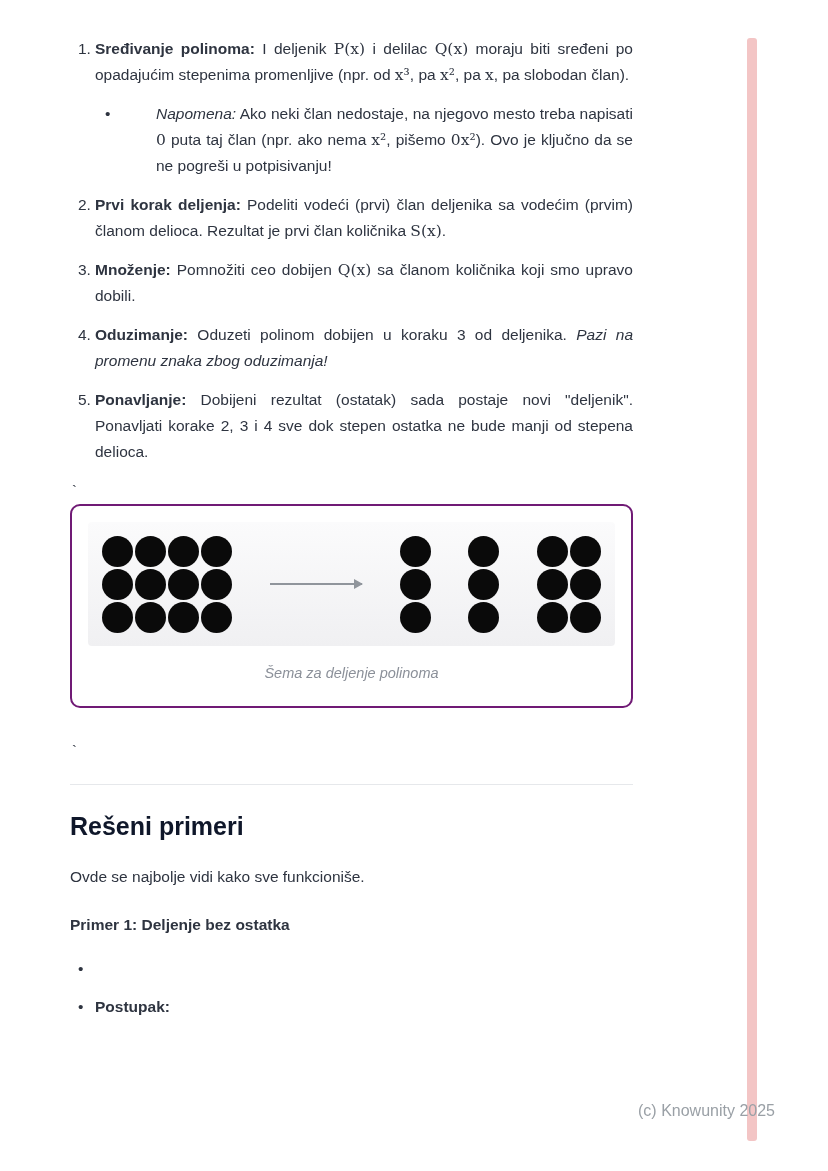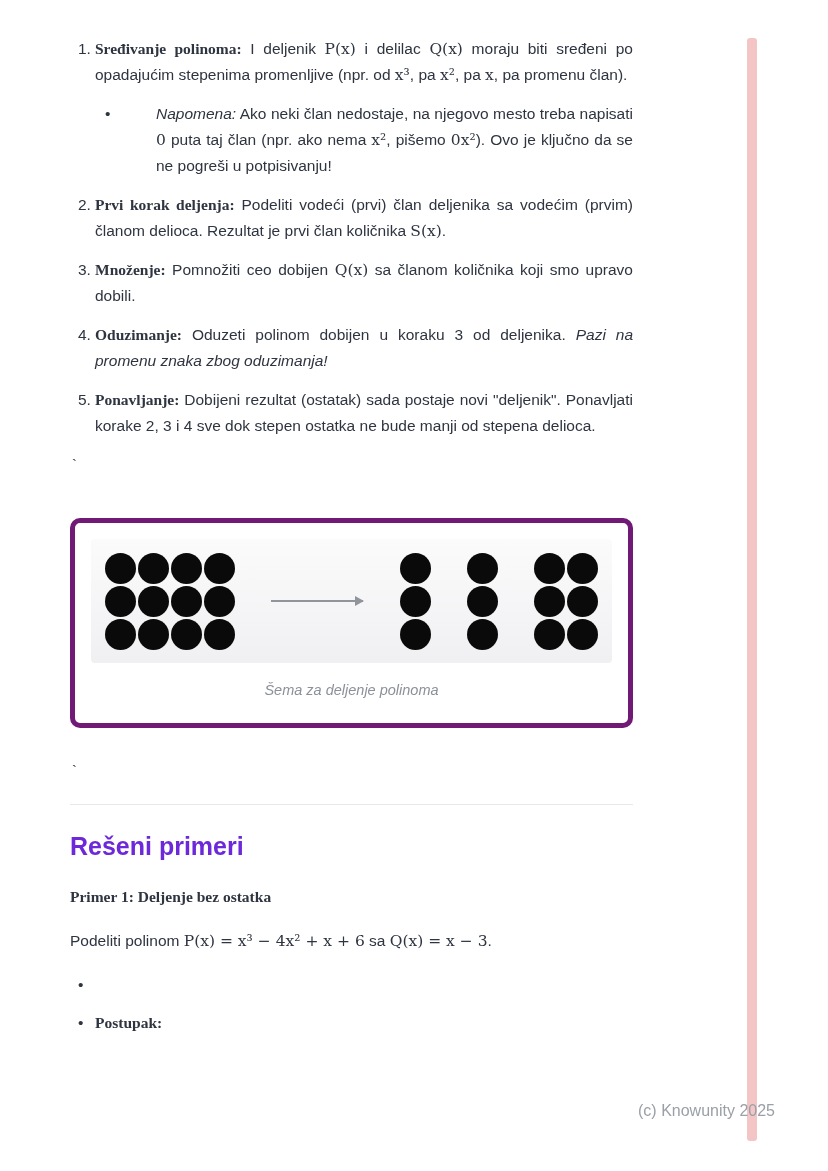--- a/index.html
+++ b/index.html
@@ -6,69 +6,69 @@
   html,body { background:#ffffff; }
   .page {
     position:relative; width:828px; height:1171px; background:#ffffff;
     font-family:"Liberation Sans", sans-serif; color:#2e3440; overflow:hidden;
   }
   .content { position:absolute; left:70px; top:36px; width:563px; }
 
   .li { display:flex; padding-left:8px; margin-bottom:13px; font-size:15.5px; line-height:26px; }
   .li .num { flex:0 0 17px; }
   .li .body { flex:1; text-align:justify; }
-  .b { font-weight:700;font-family:Liberation Serif, serif; }
+  .b { font-weight:700; }
   .it { font-style:italic; }
   .math { font-family:"DejaVu Serif", serif; }
 
   .sub { display:flex; padding-left:35px; margin-bottom:13px; font-size:15.5px; line-height:26px; }
   .sub .bullet { flex:0 0 15px; }
   .sub .body { flex:1; text-align:justify;margin-left:36px; }
 
   .stray { font-size:15px; line-height:26px; margin-top:12px; padding-left:2px; color:#2e3440; }
 
   .figure-card {
-    margin-top:40px; border:5px solid #701a75; border-radius:10px;
+    border:2px solid #701a75; border-radius:10px;
     background:#ffffff; padding:16px 16px 22px;
   }
   .figure-img {
     background:linear-gradient(180deg,#fbfbfc 0%, #f0f0f2 100%);
     border-radius:4px; height:124px;
     display:flex; align-items:center; justify-content:space-between; padding:0 14px;
   }
   .dots-grid { display:grid; gap:2px; }
   .dot { width:31px; height:31px; border-radius:50%; background:#0a0a0a; }
   .arrow { position:relative; width:92px; height:2px; background:#90959c; }
   .arrow::after {
     content:""; position:absolute; right:-1px; top:-4px;
     border-left:9px solid #90959c; border-top:5px solid transparent; border-bottom:5px solid transparent;
   }
   .caption { margin-top:16px; text-align:center; font-style:italic; color:#8b9099; font-size:14.5px; line-height:22px; }
 
   .divider { border:none; border-top:1px solid #e6e8eb; margin-top:20px; }
 
-  .section-title { margin-top:26px; color:#6d28d9; font-size:25px; line-height:30px; font-weight:700; }
+  .section-title { margin-top:26px; color:#0f172a; font-size:25px; line-height:30px; font-weight:700; }
   .para { margin-top:24px; font-size:15.5px; line-height:24px; }
   .para.tight { }
   .bli { display:flex; padding-left:8px; margin-top:20px; font-size:15.5px; line-height:24px; }
   .bli .bullet { flex:0 0 17px; }
 
   .footer-credit { position:absolute; right:53px; top:1102px; font-size:16px; color:#9aa0a6; z-index:5; }
   .side-bar { position:absolute; left:747px; top:38px; width:10px; height:1103px; background:#f3c5c5; border-radius:3px; z-index:1; }
 </style>
 </head>
 <body>
 
 <div class="page">
   <div class="content">
 
     <div class="li">
       <span class="num">1.</span>
       <span class="body">
-        <span class="b">Sređivanje polinoma:</span><span> I deljenik </span><span class="math">P(x)</span><span> i delilac </span><span class="math">Q(x)</span><span> moraju biti sređeni po opadajućim stepenima promenljive (npr. od </span><span class="math">x³</span><span>, pa </span><span class="math">x²</span><span>, pa </span><span class="math">x</span><span>, pa promenu član).</span>
+        <span class="b">Sređivanje polinoma:</span><span> I deljenik </span><span class="math">P(x)</span><span> i delilac </span><span class="math">Q(x)</span><span> moraju biti sređeni po opadajućim stepenima promenljive (npr. od </span><span class="math">x³</span><span>, pa </span><span class="math">x²</span><span>, pa </span><span class="math">x</span><span>, pa slobodan član).</span>
       </span>
     </div>
 
     <div class="sub">
       <span class="bullet">•</span>
       <span class="body">
         <span class="it">Napomena:</span><span> Ako neki član nedostaje, na njegovo mesto treba napisati </span><span class="math">0</span><span> puta taj član (npr. ako nema </span><span class="math">x²</span><span>, pišemo </span><span class="math">0x²</span><span>). Ovo je ključno da se ne pogreši u potpisivanju!</span>
       </span>
     </div>
 
@@ -140,26 +140,24 @@
       </div>
       <div class="caption">Šema za deljenje polinoma</div>
     </div>
 
     <div class="stray" style="margin-top:30px;">`</div>
 
     <hr class="divider">
 
     <div class="section-title">Rešeni primeri</div>
 
+    <div class="para">Ovde se najbolje vidi kako sve funkcioniše.</div>
 
     <div class="para tight b">Primer 1: Deljenje bez ostatka</div>
 
-    <div class="para" style="margin-top:20px;">
-      <span>Podeliti polinom </span><span class="math">P(x) = x³ − 4x² + x + 6</span><span> sa </span><span class="math">Q(x) = x − 3</span><span>.</span>
-    </div>
 
     <div class="bli">
       <span class="bullet">•</span>
     </div>
 
     <div class="bli" style="margin-top:14px;">
       <span class="bullet">•</span>
       <span class="body">
         <span class="b">Postupak:</span><span></span>
       </span>

